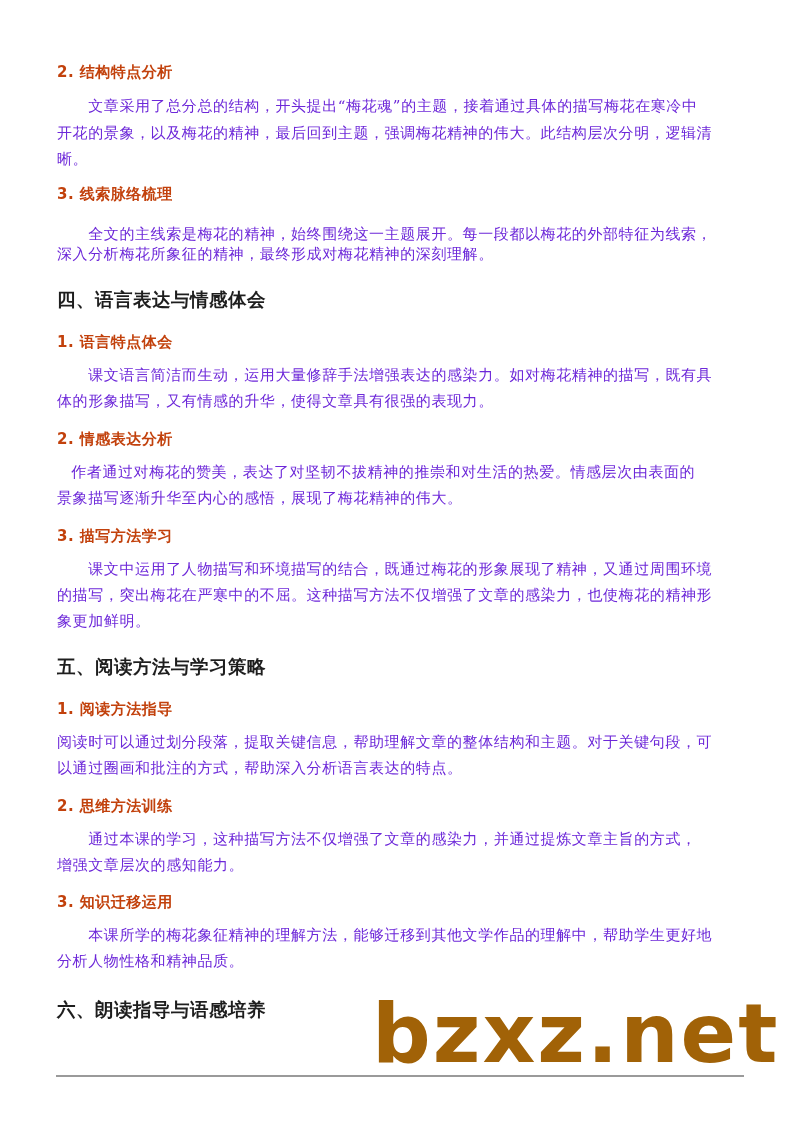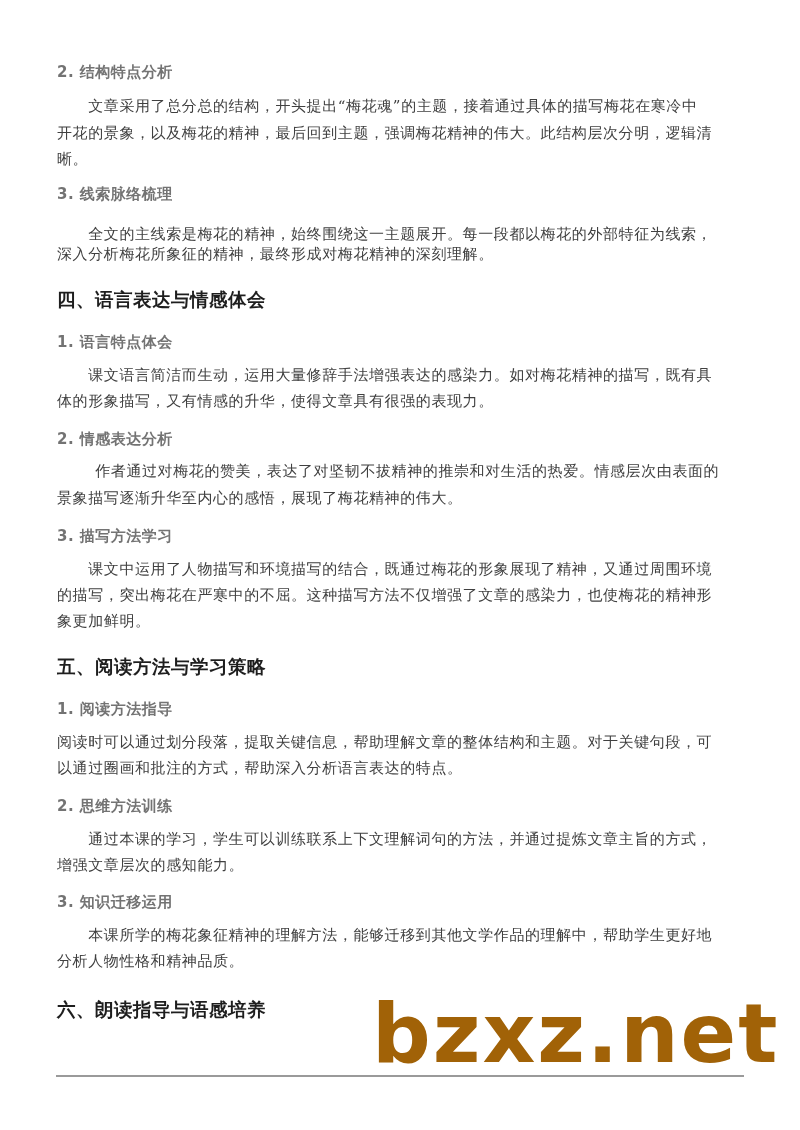--- a/index.html
+++ b/index.html
@@ -1,21 +1,21 @@
 <!DOCTYPE html>
 <html><head>
   <meta charset="utf-8">
   <style>
     html, body { margin: 0; padding: 0; background: #ffffff; }
     body { width: 800px; height: 1130px; position: relative; overflow: hidden; font-family: "DejaVu Serif", serif; color: #2a2a2a; }
     .page { position: absolute; left: 0; top: 0; width: 800px; height: 1130px; }
     .abs { position: absolute; white-space: nowrap; }
-    .h3 { font-family: "DejaVu Sans", sans-serif; font-weight: bold; font-size: 15px; color: #737373; letter-spacing: 0.5px; }
+    .h3 { font-family: "DejaVu Sans", sans-serif; font-weight: bold; font-size: 15px; color: #c2410c; letter-spacing: 0.5px; }
     .h2 { font-family: "DejaVu Sans", sans-serif; font-weight: bold; font-size: 18.5px; color: #1e1e1e; letter-spacing: 0.5px; }
-    .p { font-size: 15px; color: #404040; line-height: 27px; letter-spacing: 0.6px; }
+    .p { font-size: 15px; color: #6d28d9; line-height: 27px; letter-spacing: 0.6px; }
     .watermark { position: absolute; left: 372px; top: 986px; font-family: "DejaVu Sans", sans-serif; font-weight: bold; font-size: 82px; color: #a16207; letter-spacing: 2px; white-space: nowrap; }
     .rule { position: absolute; left: 56px; width: 688px; top: 1075px; height: 2px; background: #9a9a9a; }
     .footer { position: absolute; right: 58px; top: 1128px; font-family: "DejaVu Serif", serif; font-style: italic; font-size: 16px; color: #555; letter-spacing: 0.5px; }
   </style>
 </head>
 <body>
 
 <div class="page">
 
   <div class="watermark">bzxz.net</div>
@@ -29,36 +29,36 @@
   <div class="abs p" style="left:57px; top:215px;margin-top:6px;">　　全文的主线索是梅花的精神，始终围绕这一主题展开。每一段都以梅花的外部特征为线索，</div>
   <div class="abs p" style="left:57px; top:241px;">深入分析梅花所象征的精神，最终形成对梅花精神的深刻理解。</div>
 
   <div class="abs h2" style="left:57px; top:287px;">四、语言表达与情感体会</div>
 
   <div class="abs h3" style="left:57px; top:333px;">1. 语言特点体会</div>
   <div class="abs p" style="left:57px; top:362px;">　　课文语言简洁而生动，运用大量修辞手法增强表达的感染力。如对梅花精神的描写，既有具</div>
   <div class="abs p" style="left:57px; top:388px;">体的形象描写，又有情感的升华，使得文章具有很强的表现力。</div>
 
   <div class="abs h3" style="left:57px; top:430px;">2. 情感表达分析</div>
-  <div class="abs p" style="left:64px; top:459px;font-family:Liberation Mono, monospace;">　　作者通过对梅花的赞美，表达了对坚韧不拔精神的推崇和对生活的热爱。情感层次由表面的</div>
+  <div class="abs p" style="left:40px; top:459px;">　　作者通过对梅花的赞美，表达了对坚韧不拔精神的推崇和对生活的热爱。情感层次由表面的</div>
   <div class="abs p" style="left:57px; top:485px;">景象描写逐渐升华至内心的感悟，展现了梅花精神的伟大。</div>
 
   <div class="abs h3" style="left:57px; top:527px;">3. 描写方法学习</div>
   <div class="abs p" style="left:57px; top:556px;">　　课文中运用了人物描写和环境描写的结合，既通过梅花的形象展现了精神，又通过周围环境</div>
   <div class="abs p" style="left:57px; top:582px;">的描写，突出梅花在严寒中的不屈。这种描写方法不仅增强了文章的感染力，也使梅花的精神形</div>
   <div class="abs p" style="left:57px; top:608px;">象更加鲜明。</div>
 
   <div class="abs h2" style="left:57px; top:654px;">五、阅读方法与学习策略</div>
 
   <div class="abs h3" style="left:57px; top:700px;">1. 阅读方法指导</div>
   <div class="abs p" style="left:57px; top:729px;">阅读时可以通过划分段落，提取关键信息，帮助理解文章的整体结构和主题。对于关键句段，可</div>
   <div class="abs p" style="left:57px; top:755px;">以通过圈画和批注的方式，帮助深入分析语言表达的特点。</div>
 
   <div class="abs h3" style="left:57px; top:797px;">2. 思维方法训练</div>
-  <div class="abs p" style="left:57px; top:826px;">　　通过本课的学习，学生可以训练联系上下文理解词句的方法，并通过提炼文章主旨的方式，</div>
+  <div class="abs p" style="left:57px; top:826px;">　　通过本课的学习，这种描写方法不仅增强了文章的感染力，并通过提炼文章主旨的方式，</div>
   <div class="abs p" style="left:57px; top:852px;">增强文章层次的感知能力。</div>
 
   <div class="abs h3" style="left:57px; top:893px;">3. 知识迁移运用</div>
   <div class="abs p" style="left:57px; top:948px;">分析人物性格和精神品质。</div>
   <div class="abs p" style="left:57px; top:922px;">　　本课所学的梅花象征精神的理解方法，能够迁移到其他文学作品的理解中，帮助学生更好地</div>
 
   <div class="abs h2" style="left:57px; top:997px;">六、朗读指导与语感培养</div>
 
   <div class="rule"></div>
   <div class="footer">www. bzxz. net</div>

